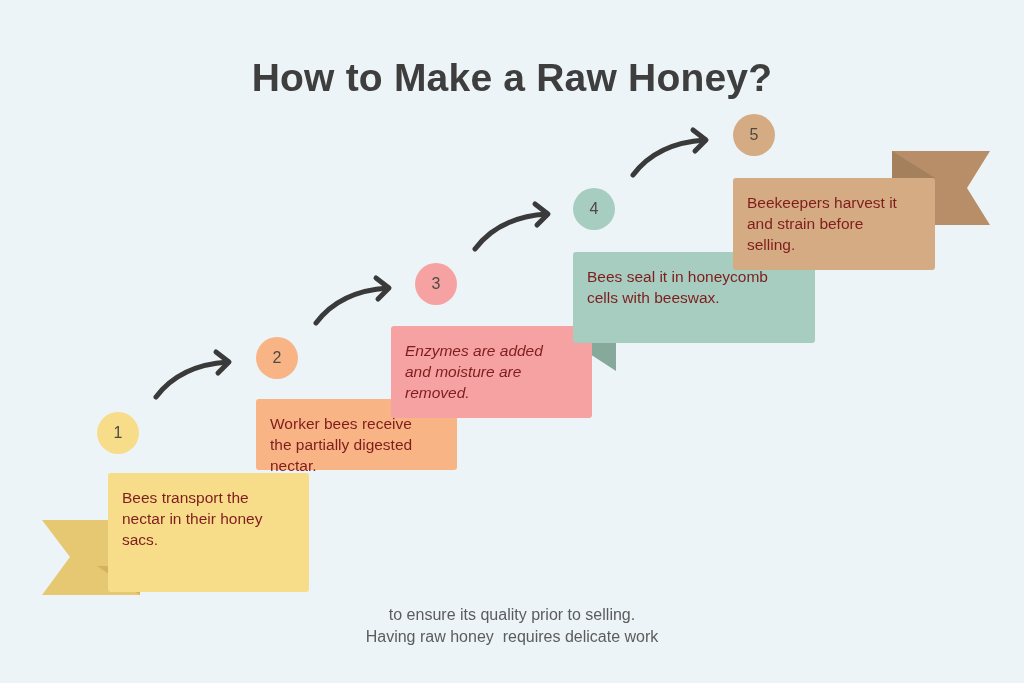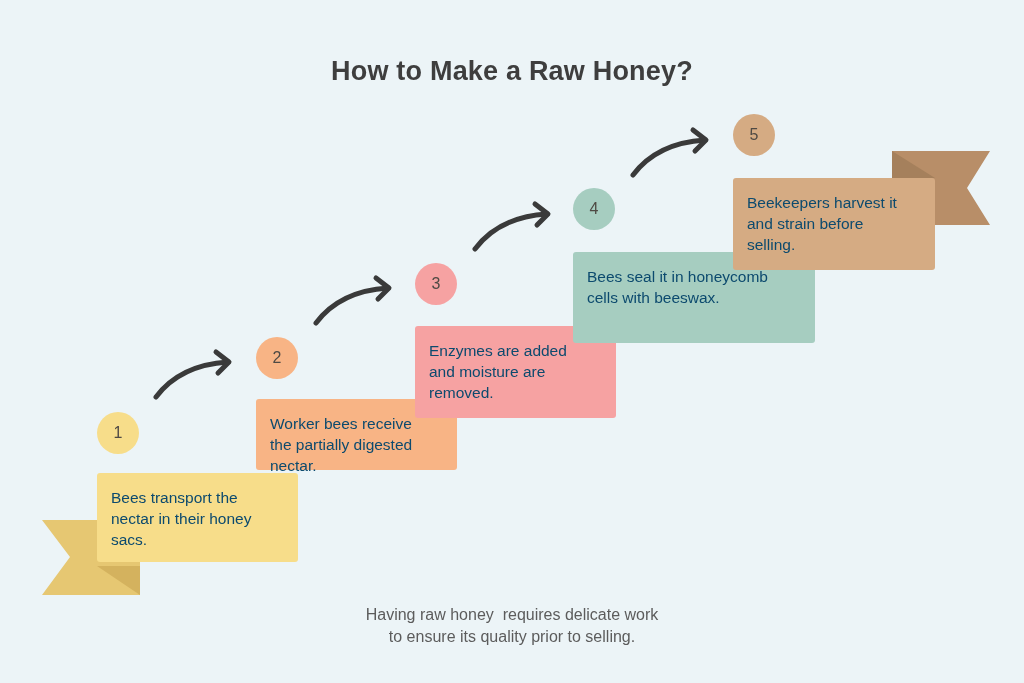--- a/index.html
+++ b/index.html
@@ -4,33 +4,33 @@
   <style>
     html, body { margin:0; padding:0; }
     body {
       width:1024px; height:683px; overflow:hidden;
       background:#ecf4f7;
       font-family:"Liberation Sans", sans-serif;
       position:relative;
     }
     .title {
       position:absolute; left:0; top:56px; width:1024px;
-      text-align:center; font-size:27px; font-weight:bold; color:#3e3e3e;
+      text-align:center; font-size:39px; font-weight:bold; color:#3e3e3e;
       letter-spacing:0.2px;
     }
     svg.art { position:absolute; left:0; top:0; }
     .circle {
       position:absolute; width:42px; height:42px; border-radius:50%;
       display:flex; align-items:center; justify-content:center;
       font-size:16px; color:#4f4a44;
     }
     .box {
       position:absolute; border-radius:3px; box-sizing:border-box;
       padding:14px 20px 0 14px;
-      font-size:15.5px; line-height:21px; color:#0c4a6e;
+      font-size:15.5px; line-height:21px; color:#7f1d1d;
     }
     .caption {
       position:absolute; left:0; top:604px; width:1024px; text-align:center;
       font-size:16px; line-height:22px; color:#5c5c5c;
     }
   </style>
 </head>
 <body>
 
 <div class="title">How to Make a Raw Honey?</div>
@@ -67,32 +67,32 @@
     </g>
   </g>
 </svg>
 
 <div class="circle" style="left:97px;top:412px;background:#f7dd8a;">1</div>
 <div class="circle" style="left:256px;top:337px;background:#f8b485;">2</div>
 <div class="circle" style="left:415px;top:263px;background:#f6a2a2;">3</div>
 <div class="circle" style="left:573px;top:188px;background:#a6cdc0;">4</div>
 <div class="circle" style="left:733px;top:114px;background:#d5ab83;">5</div>
 
-<div class="box" style="left:97px;top:473px;width:201px;height:89px;background:#f7dd8a;z-index:1;">
+<div class="box" style="left:108px;top:473px;width:201px;height:119px;background:#f7dd8a;z-index:1;">
   <span>Bees transport the nectar in their honey sacs.</span>
 </div>
 <div class="box" style="left:256px;top:399px;width:201px;height:71px;background:#f8b485;z-index:2;">
   <span>Worker bees receive the partially digested nectar.</span>
 </div>
-<div class="box" style="left:415px;top:326px;width:201px;height:92px;background:#f6a2a2;z-index:3;">
+<div class="box" style="left:391px;top:326px;width:201px;height:92px;background:#f6a2a2;z-index:3;font-style:italic;">
   <span>Enzymes are added and moisture are removed.</span>
 </div>
 <div class="box" style="left:573px;top:252px;width:242px;height:91px;background:#a6cdc0;z-index:4;">
   <span>Bees seal it in honeycomb cells with beeswax.</span>
 </div>
 <div class="box" style="left:733px;top:178px;width:202px;height:92px;background:#d5ab83;z-index:5;">
   <span>Beekeepers harvest it and strain before selling.</span>
 </div>
 
 <div class="caption">
+  <div>to ensure its quality prior to selling.</div>
   <div style="white-space:pre;">Having raw honey  requires delicate work</div>
-  <div>to ensure its quality prior to selling.</div>
 </div>
 
 </body></html>

